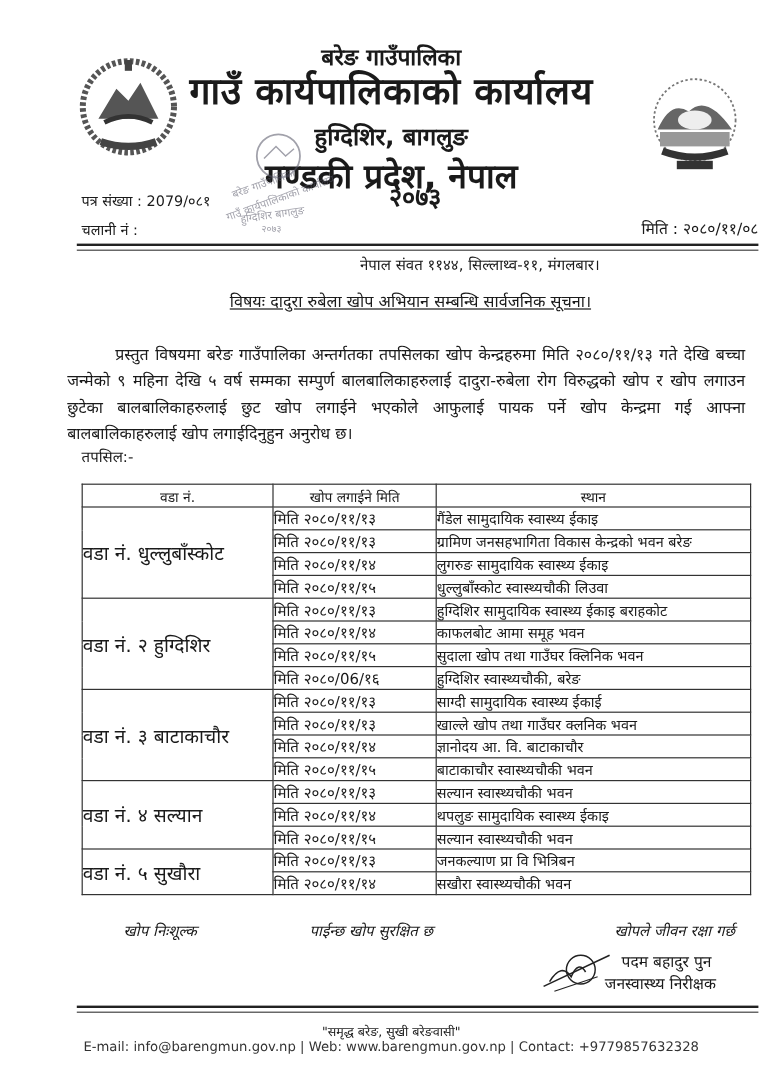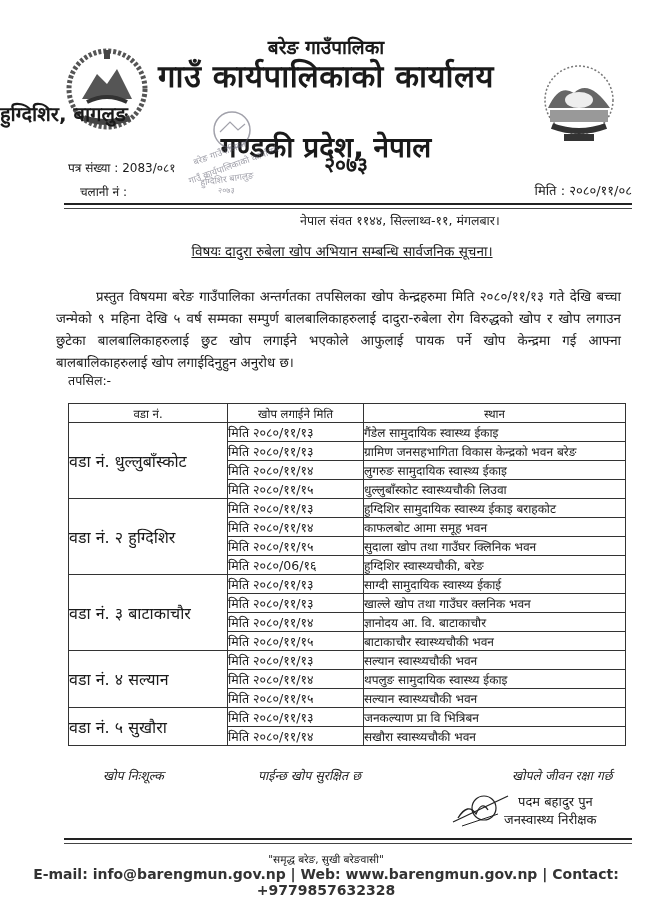--- a/index.html
+++ b/index.html
@@ -1,41 +1,41 @@
 <!DOCTYPE html>
 <html><head>
 <meta charset="utf-8">
 <style>
   html, body { margin:0; padding:0; background:#ffffff; }
   body { width:652px; height:910px; position:relative; overflow:hidden;
          font-family:"DejaVu Sans", sans-serif; color:#1a1a1a; }
   .abs { position:absolute; }
   .hdr-small { left:0; width:652px; top:34px; text-align:center; font-size:19px; font-weight:bold; }
   .hdr-big { left:0; width:652px; top:54px; text-align:center; font-size:31px; font-weight:bold; letter-spacing:0.5px; }
-  .hdr-addr { left:0; width:652px; top:100px; text-align:left; font-size:20px; font-weight:bold; }
+  .hdr-addr { left:0; width:652px; top:100px; text-align:center; font-size:20px; font-weight:bold; }
   .hdr-prov { left:0; width:652px; top:127px; text-align:center; font-size:28px; font-weight:bold; }
   .hdr-year { left:0; width:652px; top:150px; text-align:center; font-size:21px; font-weight:bold; padding-left:40px; box-sizing:border-box;}
   .logo { width:90px; height:90px; }
   .meta { font-size:12px; }
   .rule { left:64px; width:568px; height:0; border-top:2.5px solid #222; }
   .rule2 { left:64px; width:568px; height:0; border-top:1px solid #444; }
   .subject { left:0; width:652px; text-align:center; top:242px; font-size:13.5px; }
   .subject span { text-decoration:underline;padding-left:32px; }
   .para { left:56px; width:565px; top:286px; font-size:13.3px; line-height:22px; text-align:justify; text-indent:40px; }
   .tapasil { left:68px; top:372px; font-size:12.5px; }
   table { position:absolute; left:68px; top:403px; width:558px; border-collapse:collapse; font-size:12px; }
   td, th { border:1px solid #333; padding:0; height:18px; font-weight:normal; }
   th { height:18px; font-size:11.5px; }
   td.ward { font-size:16px; width:158px; }
   td.date { width:135px; font-size:12.5px; }
   .slogan { font-style:italic; font-size:12.5px; top:767px; }
   .sig-name { left:518px; top:792px; font-size:13px; }
   .sig-title { left:504px; top:810px; font-size:13px; }
   .footer-tag { left:0; width:652px; text-align:center; top:852px; font-size:10.5px; }
-  .footer-contact { left:0; width:652px; text-align:center; top:866px; font-size:14px; font-weight:bold; color:#333; }
+  .footer-contact { left:0; width:652px; text-align:center; top:866px; font-size:11px; font-weight:normal; color:#333; }
 </style>
 </head>
 <body>
 
 <div class="abs logo" style="left:62px; top:44px;">
   <svg width="90" height="90" viewBox="0 0 90 90">
     <circle cx="45" cy="45" r="38" fill="none" stroke="#555" stroke-width="5" stroke-dasharray="3 2"></circle>
     <path d="M20 55 L35 30 L45 40 L55 25 L70 55 Z" fill="#555"></path>
     <path d="M25 58 Q45 48 65 58" stroke="#333" stroke-width="4" fill="none"></path>
     <rect x="42" y="6" width="6" height="9" fill="#444"></rect>
@@ -66,23 +66,23 @@
     <path d="M30 24 L40 14 L48 22 L55 16" stroke="#556" stroke-width="1.2" fill="none"></path>
   </svg>
   <div class="abs" style="left:2px; top:38px; font-size:9px; color:#556; transform:rotate(-20deg); white-space:nowrap;">बरेङ गाउँपालिका</div>
   <div class="abs" style="left:-4px; top:50px; font-size:9px; color:#556; transform:rotate(-20deg); white-space:nowrap;">गाउँ कार्यपालिकाको कार्यालय</div>
   <div class="abs" style="left:10px; top:64px; font-size:9px; color:#556; transform:rotate(-8deg); white-space:nowrap;">हुग्दिशिर बागलुङ</div>
   <div class="abs" style="left:28px; top:76px; font-size:8px; color:#556; white-space:nowrap;">२०७३</div>
 </div>
 
 <div class="abs meta" style="left:68px; top:159px;">
   <span>पत्र संख्या :</span>
-  <span>2083/०८१</span>
-</div>
-<div class="abs meta" style="left:80px; top:183px;">
+  <span>2079/०८१</span>
+</div>
+<div class="abs meta" style="left:68px; top:183px;">
   <span>चलानी नं :</span>
   <span></span>
 </div>
 <div class="abs meta" style="left:480px; top:181px; width:152px; text-align:right; font-size:13px;">
   <span>मिति :</span>
   <span>२०८०/११/०८</span>
 </div>
 <div class="abs rule" style="top:203px;"></div>
 <div class="abs rule2" style="top:208px;"></div>
 

